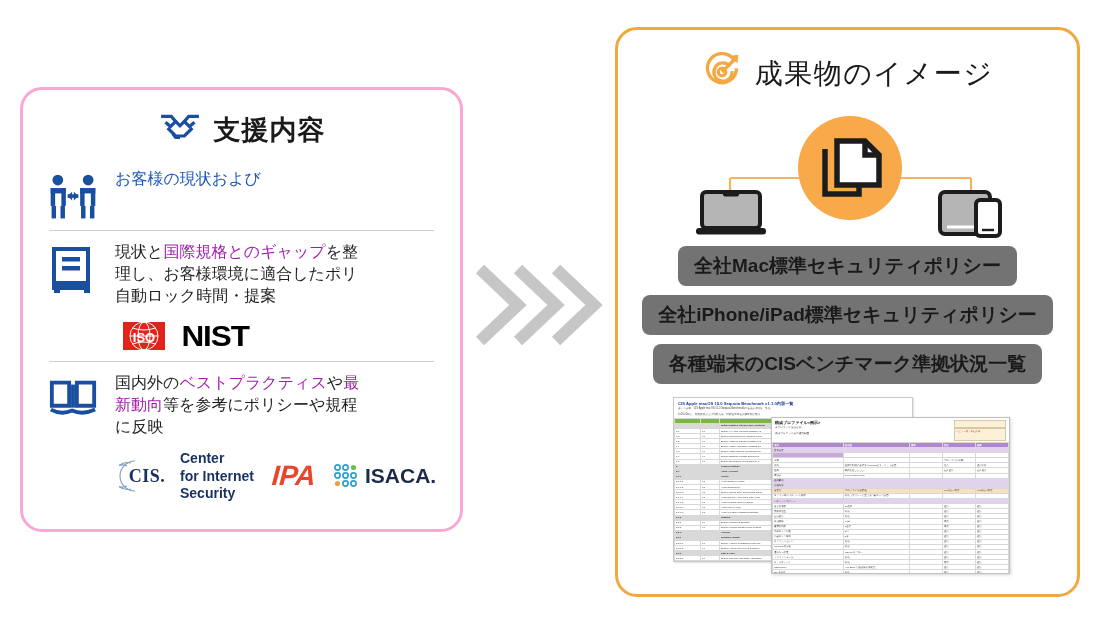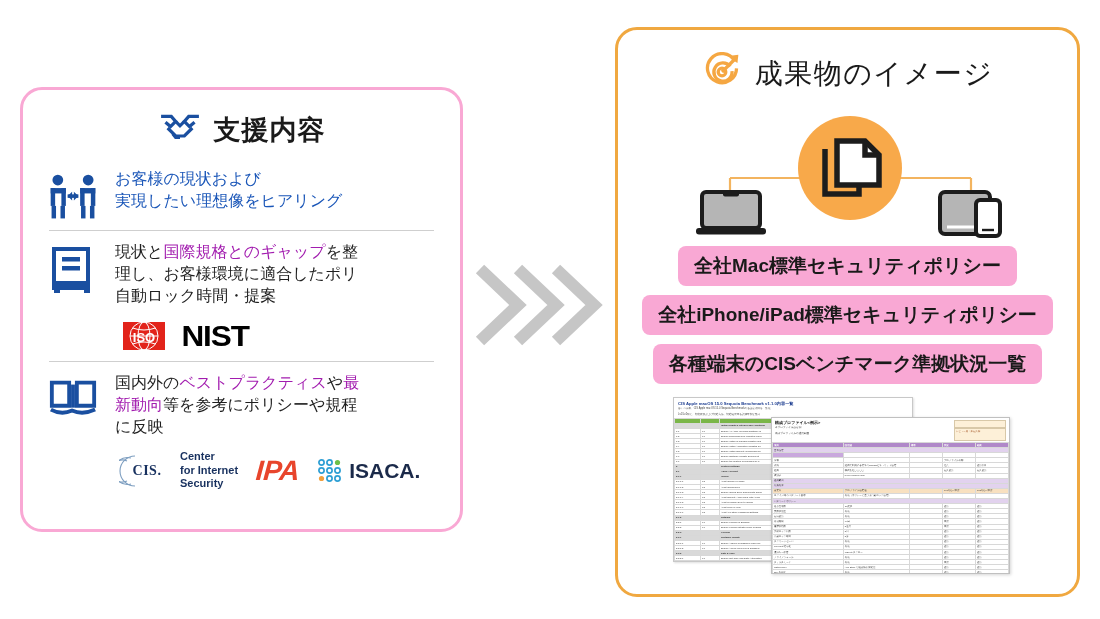--- a/index.html
+++ b/index.html
@@ -99,27 +99,27 @@
   }
 
   
   .cis-logo { display: flex; align-items: center; gap: 5px; }
   .cis-mark {
     position: relative;
     width: 56px; height: 34px;
     display: flex; align-items: center; justify-content: center;
   }
   .cis-text-abbr {
-    font-size: 14px; font-weight: bold; color: #18315f;
+    font-size: 18px; font-weight: bold; color: #18315f;
     font-family: "Liberation Serif", serif;
     letter-spacing: 0.5px;
     z-index: 2;
   }
   .cis-words {
-    font-size: 11px; font-weight: bold; color: #18315f;
+    font-size: 14px; font-weight: bold; color: #18315f;
     line-height: 1.22; letter-spacing: 0px;
   }
   
   .ipa-logo {
     font-size: 28px; font-weight: 900; color: #e8452c;
     letter-spacing: -0.5px; font-style: italic;
     transform: skewX(-4deg);
   }
   
   .isaca-logo { display: flex; align-items: center; gap: 6px; }
@@ -169,21 +169,21 @@
   }
 
   .pill-list {
     margin-top: 8px;
     display: flex;
     flex-direction: column;
     align-items: center;
     gap: 9px;
   }
   .pill {
-    background: #f9a8d4;
+    background: #737373;
     border-radius: 8px;
     padding: 7px 16px;
     font-size: 19px;
     font-weight: bold;
     color: #1a1a1a;
     white-space: nowrap;
     letter-spacing: 0px;
   }
 
   .dots-row {
@@ -285,21 +285,20 @@
           <rect x="47" y="38" width="5" height="14"></rect>
           <rect x="22" y="25" width="12" height="4"></rect>
           <path d="M22 27 L27 22 L27 32 Z"></path>
           <path d="M34 27 L29 22 L29 32 Z"></path>
         </g>
       </svg>
     </div>
     <div class="sec-body">
       <div class="sec-text">
         <div class="blue-all">お客様の現状および</div>
-        <div class="blue-all">実現したい理想像をヒアリング</div>
       </div>
     </div>
   </div>
 
   <div class="sec-divider"></div>
 
   <div class="left-section">
     <div class="sec-icon">
       <svg width="46" height="52" viewBox="0 0 46 52" aria-hidden="true">
         <g fill="none" stroke="#1a4fa0" stroke-width="4">

